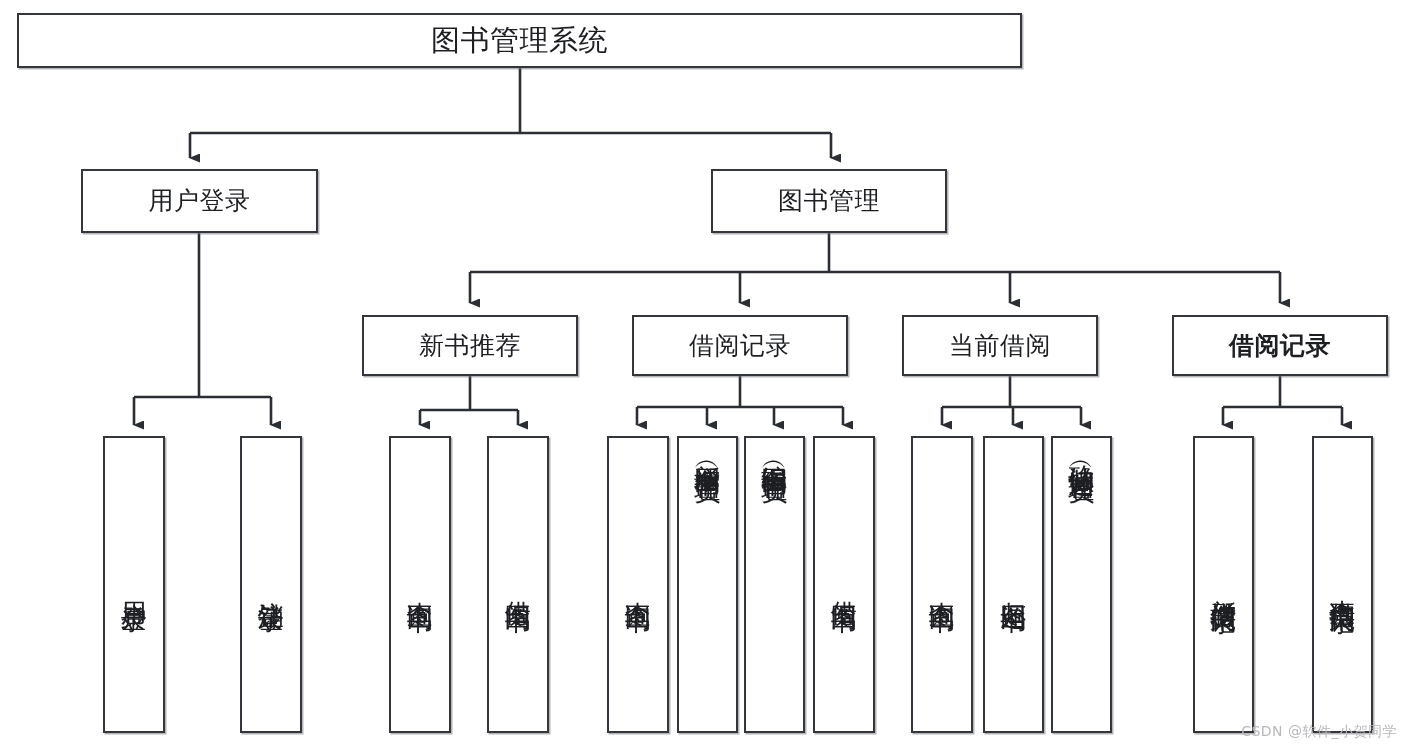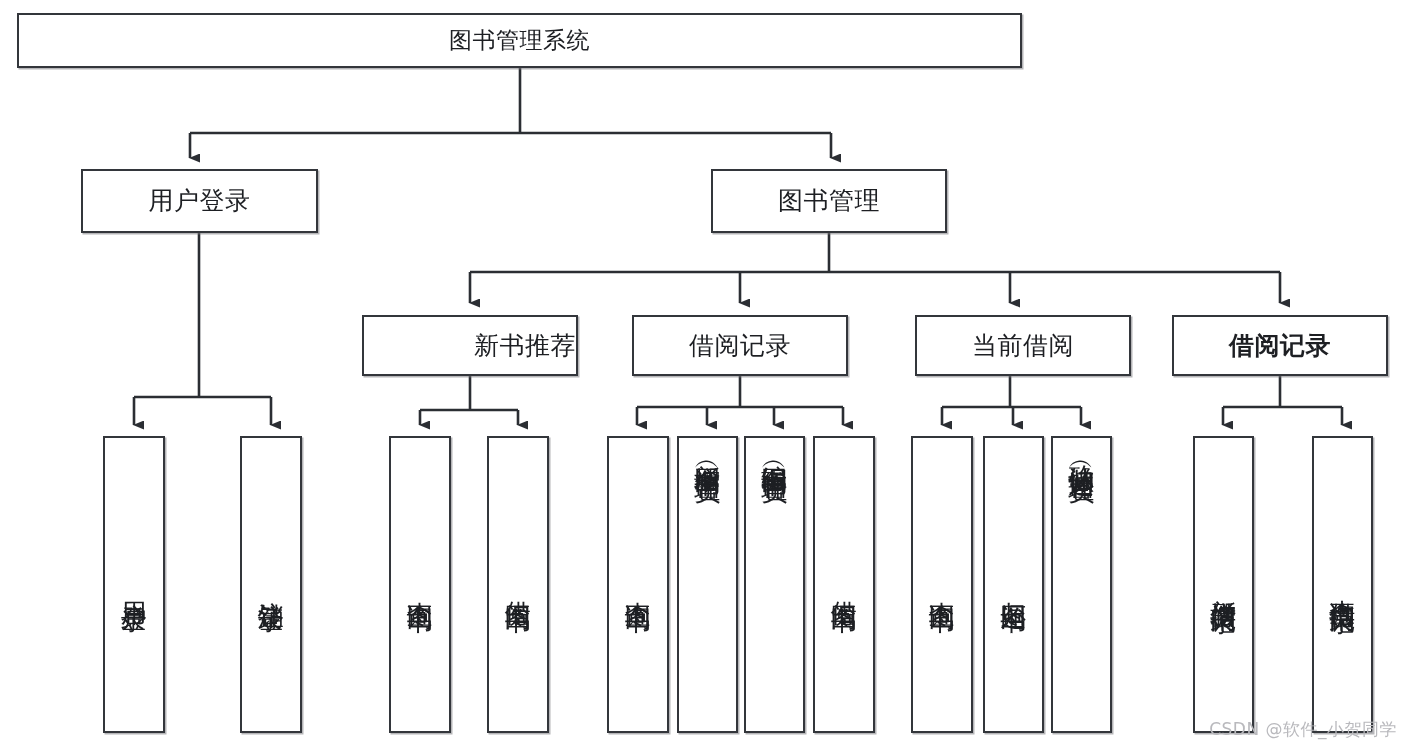--- a/index.html
+++ b/index.html
@@ -41,21 +41,21 @@
     letter-spacing: 0.5px;
     white-space: nowrap;
     text-align: center;
   }
   
   .node.horiz .node-label {
     font-size: 25px;
     line-height: 1.1;
   }
   #node-root .node-label {
-    font-size: 23px;
+    font-size: 29px;
   }
   
   .node.vert {
     align-items: flex-start;
     justify-content: center;
     padding-top: 6px;
   }
   .node.vert .node-label {
     writing-mode: vertical-rl;
     text-orientation: upright;
@@ -67,21 +67,21 @@
   }
   
   .node.vert.center-text {
     align-items: center;
     padding-top: 0;
   }
   #watermark {
     position: absolute;
     right: 8px;
     bottom: 6px;
-    font-size: 17px;
+    font-size: 14px;
     color: #b9b9bd;
     white-space: nowrap;
     letter-spacing: 0.5px;
   }
 </style>
 </head>
 <body>
 
 <div id="diagram-root">
 
@@ -141,27 +141,27 @@
     <span class="node-label">图书管理系统</span>
   </div>
 
   <div class="node horiz" style="left:81px; top:169px; width:237px; height:64px;">
     <span class="node-label">用户登录</span>
   </div>
   <div class="node horiz" style="left:711px; top:169px; width:236px; height:64px;">
     <span class="node-label">图书管理</span>
   </div>
 
-  <div class="node horiz" style="left:362px; top:315px; width:216px; height:61px;justify-content:flex-end;">
+  <div class="node horiz" style="left:362px; top:315px; width:216px; height:61px;">
     <span class="node-label">新书推荐</span>
   </div>
   <div class="node horiz" style="left:632px; top:315px; width:216px; height:61px;">
     <span class="node-label">借阅记录</span>
   </div>
-  <div class="node horiz" style="left:902px; top:315px; width:216px; height:61px;margin-left:13px;">
+  <div class="node horiz" style="left:902px; top:315px; width:196px; height:61px;">
     <span class="node-label">当前借阅</span>
   </div>
   <div class="node horiz" style="left:1172px; top:315px; width:216px; height:61px;font-weight:bold;">
     <span class="node-label">借阅记录</span>
   </div>
 
   <div class="node vert center-text" style="left:103px; top:436px; width:62px; height:297px;">
     <span class="node-label">用户登录</span>
   </div>
   <div class="node vert center-text" style="left:240px; top:436px; width:62px; height:297px;">

